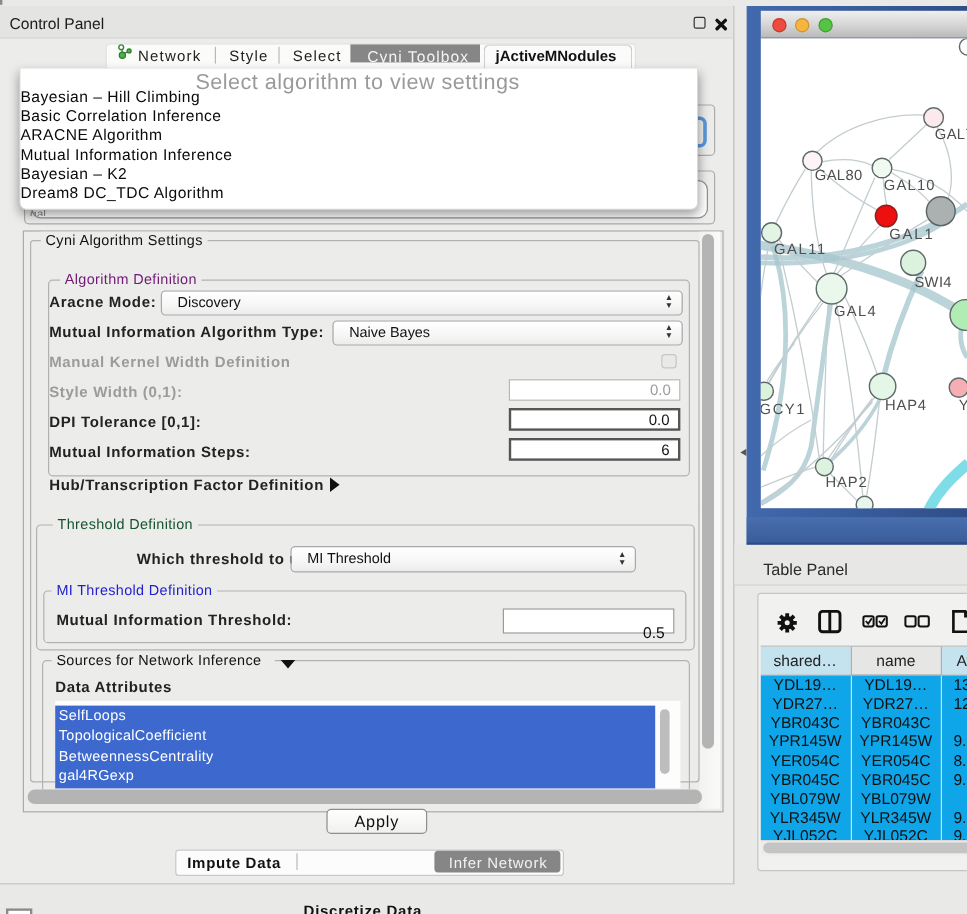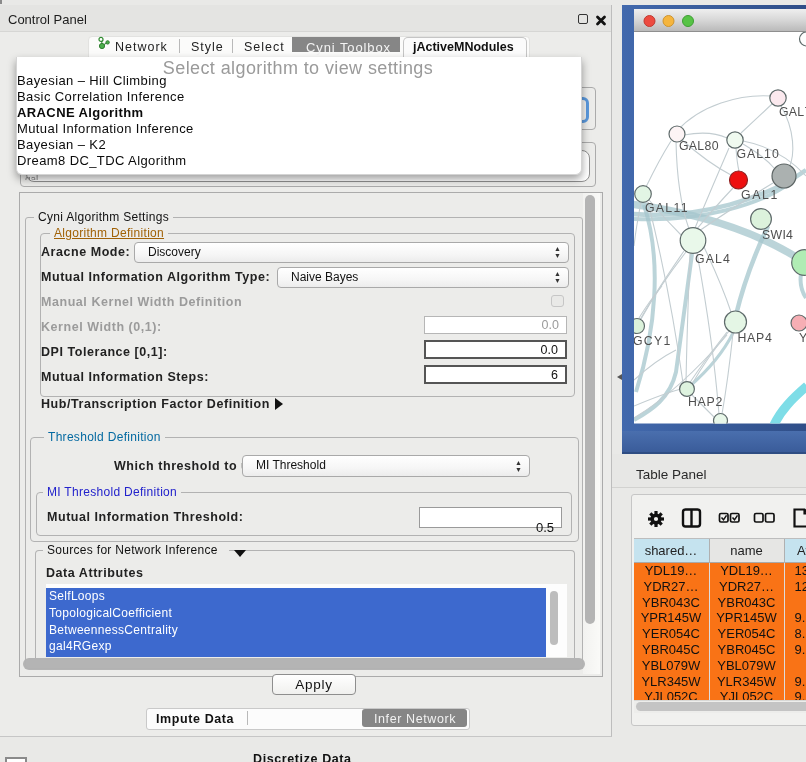--- a/index.html
+++ b/index.html
@@ -1,19 +1,19 @@
 <!DOCTYPE html>
 <html><head>
 <meta charset="utf-8">
 <style>
 html,body{margin:0;padding:0;}
 body{width:806px;height:762px;position:relative;overflow:hidden;
  font-family:"Liberation Sans",sans-serif;background:#e9e9e7;}
 .abs{position:absolute;}
-.b{font-weight:bold;}
+.b{font-weight:normal;}
 .lbl{position:absolute;font-size:12.5px;font-weight:bold;color:#222;white-space:nowrap;letter-spacing:0.55px;}
 .dis{color:#9b9b9b;}
 .grp{position:absolute;border:1px solid #b2b2b2;border-radius:4px;}
 .gt{position:absolute;background:#ececea;padding:0 4px;font-size:12px;letter-spacing:0.3px;white-space:nowrap;top:-8px;}
 .combo{position:absolute;background:linear-gradient(#ffffff,#f6f6f6 60%,#ececec);
  border:1px solid #a9a9a9;border-radius:4px;font-size:12px;color:#111;}
 .combo .ct{position:absolute;left:13px;top:2px;white-space:nowrap;}
 .spin{position:absolute;right:6px;top:2px;width:9px;text-align:center;color:#333;
  font-size:7px;line-height:7px;letter-spacing:0;}
 .tf{position:absolute;background:#fff;border:1px solid #b6b6b6;font-size:12.5px;color:#111;
@@ -50,53 +50,53 @@
 <div class="abs" style="left:403px;top:37px;width:122px;height:19px;background:#fbfbfb;border:1px solid #c5c5c5;border-bottom:none;border-radius:5px 5px 0 0;"></div>
 <div class="abs" style="left:413px;top:40px;font-size:12.5px;color:#111;font-weight:bold;">jActiveMNodules</div>
 
 <div class="abs" style="left:19px;top:192px;width:582px;height:483px;border:1px solid #ababab;background:#ececea;"></div>
 
 <div class="abs" style="left:583px;top:193px;width:17px;height:481px;background:linear-gradient(90deg,#f2f2f0,#fafaf8);"></div>
 <div class="abs" style="left:585px;top:195px;width:10px;height:429px;background:#b4b4b4;border-radius:5px;"></div>
 
 <div class="abs" style="left:23px;top:658px;width:562px;height:12px;background:#b4b4b4;border-radius:6px;"></div>
 
-<div class="grp" style="left:25px;top:200px;width:556px;height:450px;border-radius:3px;margin-top:17px;">
+<div class="grp" style="left:25px;top:200px;width:556px;height:450px;border-radius:3px;">
  <div class="gt" style="left:8px;color:#111;">Cyni Algorithm Settings</div>
 </div>
 
 <div class="grp" style="left:40px;top:233px;width:533px;height:162px;">
- <div class="gt" style="left:9px;color:#a16207;text-decoration:underline;">Algorithm Definition</div>
+ <div class="gt" style="left:9px;color:#701a75;">Algorithm Definition</div>
 </div>
 <div class="lbl" style="left:41px;top:245px;">Aracne Mode:</div>
 <div class="combo" style="left:134px;top:242px;width:433px;height:19px;">
     <span class="ct">Discovery</span>
     <span class="spin">▲<br>▼</span>
   </div>
 <div class="lbl" style="left:41px;top:270px;text-align:center;">Mutual Information Algorithm Type:</div>
 <div class="combo" style="left:277px;top:267px;width:290px;height:19px;">
     <span class="ct">Naive Bayes</span>
     <span class="spin">▲<br>▼</span>
   </div>
 <div class="lbl dis" style="left:41px;top:295px;">Manual Kernel Width Definition</div>
 <div class="abs" style="left:551px;top:295px;width:11px;height:10px;background:#e9e9e7;border:1px solid #c6c6c6;border-radius:3px;"></div>
-<div class="lbl dis" style="left:41px;top:320px;">Kernel Width (0,1):</div>
+<div class="lbl dis" style="left:41px;top:320px;">Style Width (0,1):</div>
 <div class="tf" style="left:424px;top:316px;width:143px;height:18px;color:#9b9b9b;">0.0</div>
 <div class="lbl" style="left:41px;top:345px;">DPI Tolerance [0,1]:</div>
 <div class="tf tfd" style="left:424px;top:340px;width:143px;height:19px;">0.0</div>
 <div class="lbl" style="left:41px;top:370px;">Mutual Information Steps:</div>
 <div class="tf tfd" style="left:424px;top:365px;width:143px;height:19px;">6</div>
 
 <div class="lbl" style="left:41px;top:397px;font-size:12.5px;">Hub/Transcription Factor Definition</div>
 <svg class="abs" style="left:273px;top:397px;" width="12" height="14">
     <path d="M2 1 L10 7 L2 13 Z" fill="#111"></path>
   </svg>
 
 <div class="grp" style="left:30px;top:437px;width:547px;height:103px;">
- <div class="gt" style="left:13px;color:#0369a1;">Threshold Definition</div>
+ <div class="gt" style="left:13px;color:#14532d;">Threshold Definition</div>
 </div>
 <div class="lbl" style="left:86px;top:459px;margin-left:28px;">Which threshold to use:</div>
 <div class="combo" style="left:242px;top:455px;width:286px;height:20px;">
     <span class="ct">MI Threshold</span>
     <span class="spin" style="top:3px;">▲<br>▼</span>
   </div>
 
 <div class="grp" style="left:36px;top:492px;width:534px;height:42px;">
  <div class="gt" style="left:6px;color:#2222cc;">MI Threshold Definition</div>
 </div>
@@ -277,21 +277,21 @@
 
 <div class="abs" style="left:633.5px;top:538px;width:172.5px;height:25px;background:#e6e6e4;border-top:1px solid #bdbdbd;border-bottom:1px solid #a9a9a9;box-sizing:border-box;"></div>
 <div class="abs" style="left:633.5px;top:539px;width:75px;height:23px;background:#c5e3ef;"></div>
 <div class="abs" style="left:784.5px;top:539px;width:21.5px;height:23px;background:#c5e3ef;"></div>
 <div class="abs" style="left:708.5px;top:539px;width:1px;height:24px;background:#b0b0b0;"></div>
 <div class="abs" style="left:784px;top:539px;width:1px;height:24px;background:#b0b0b0;"></div>
 <div class="abs" style="left:633.5px;top:543px;width:75px;text-align:center;font-size:13px;color:#222;">shared…</div>
 <div class="abs" style="left:708.5px;top:543px;width:76px;text-align:center;font-size:13px;color:#222;">name</div>
 <div class="abs" style="left:797px;top:543px;width:9px;overflow:hidden;font-size:13px;color:#222;">Av</div>
 
-<div class="abs" style="left:633.5px;top:563px;width:172.5px;height:137px;background:#f97316;overflow:hidden;">
+<div class="abs" style="left:633.5px;top:563px;width:172.5px;height:137px;background:#0ea5e9;overflow:hidden;">
  <div class="abs" style="left:75px;top:0;width:1px;height:137px;background:#dcdcdc;"></div>
  <div class="abs" style="left:150.5px;top:0;width:1px;height:137px;background:#dcdcdc;"></div>
  <div class="abs" style="left:0;top:0;width:75px;text-align:center;font-size:13px;color:#111;line-height:15.8px;">YDL19…<br>YDR27…<br>YBR043C<br>YPR145W<br>YER054C<br>YBR045C<br>YBL079W<br>YLR345W<br>YJL052C</div>
  <div class="abs" style="left:75px;top:0;width:76px;text-align:center;font-size:13px;color:#111;line-height:15.8px;">YDL19…<br>YDR27…<br>YBR043C<br>YPR145W<br>YER054C<br>YBR045C<br>YBL079W<br>YLR345W<br>YJL052C</div>
  <div class="abs" style="left:161px;top:0;width:40px;font-size:13px;color:#111;line-height:15.8px;">13<br>12<br><br>9.<br>8.<br>9.<br><br>9.<br>9.</div>
 </div>
 
 <div class="abs" style="left:633.5px;top:700px;width:172.5px;height:12px;background:#ededeb;border-top:1px solid #d8d8d6;"></div>
 <div class="abs" style="left:636px;top:701.5px;width:175px;height:9px;background:#c4c4c4;border-radius:5px;"></div>
 

